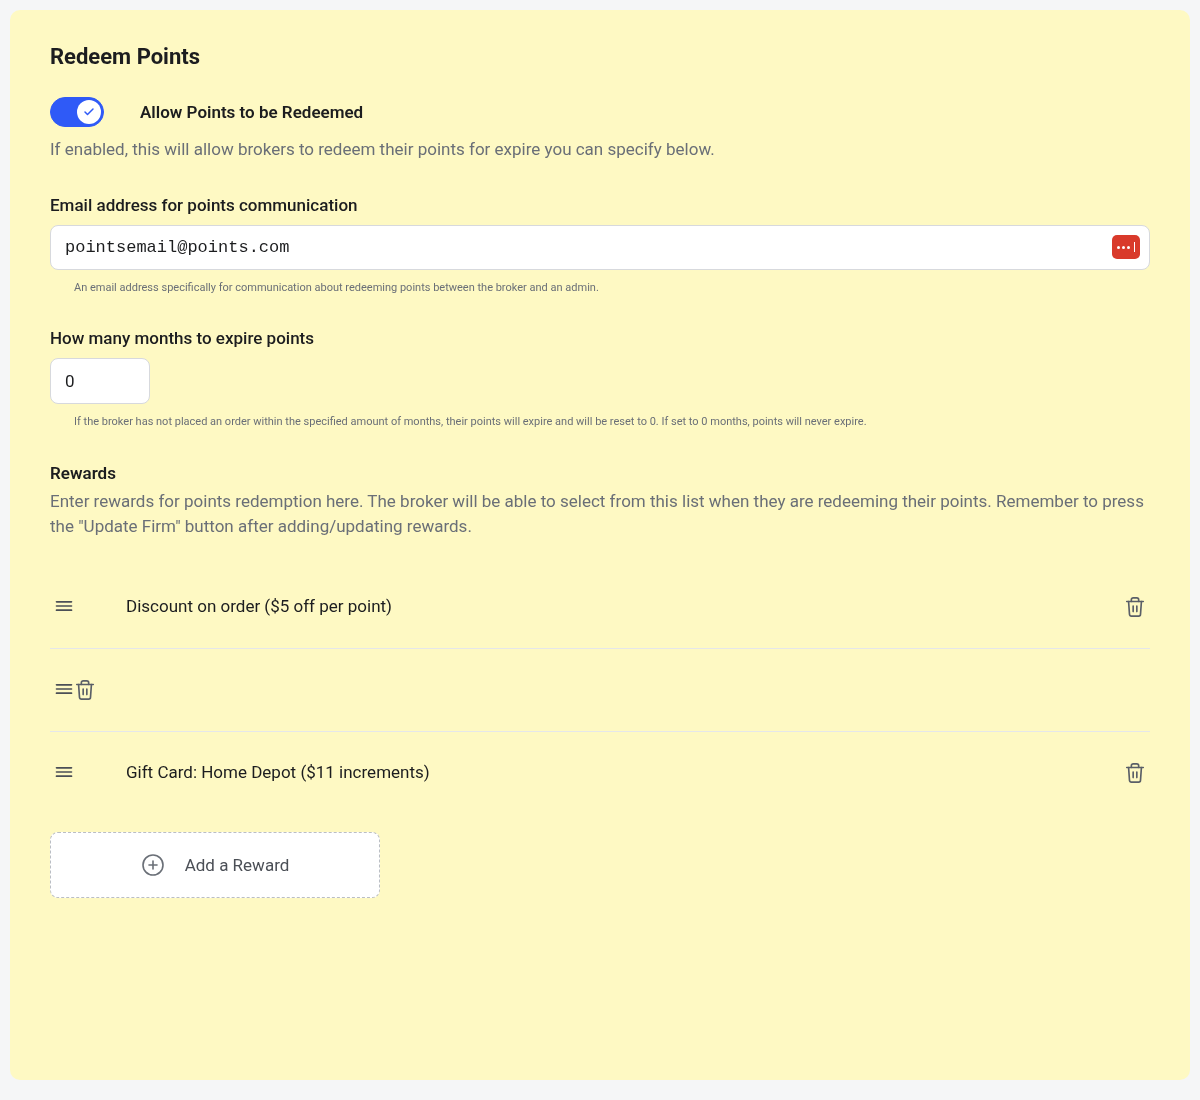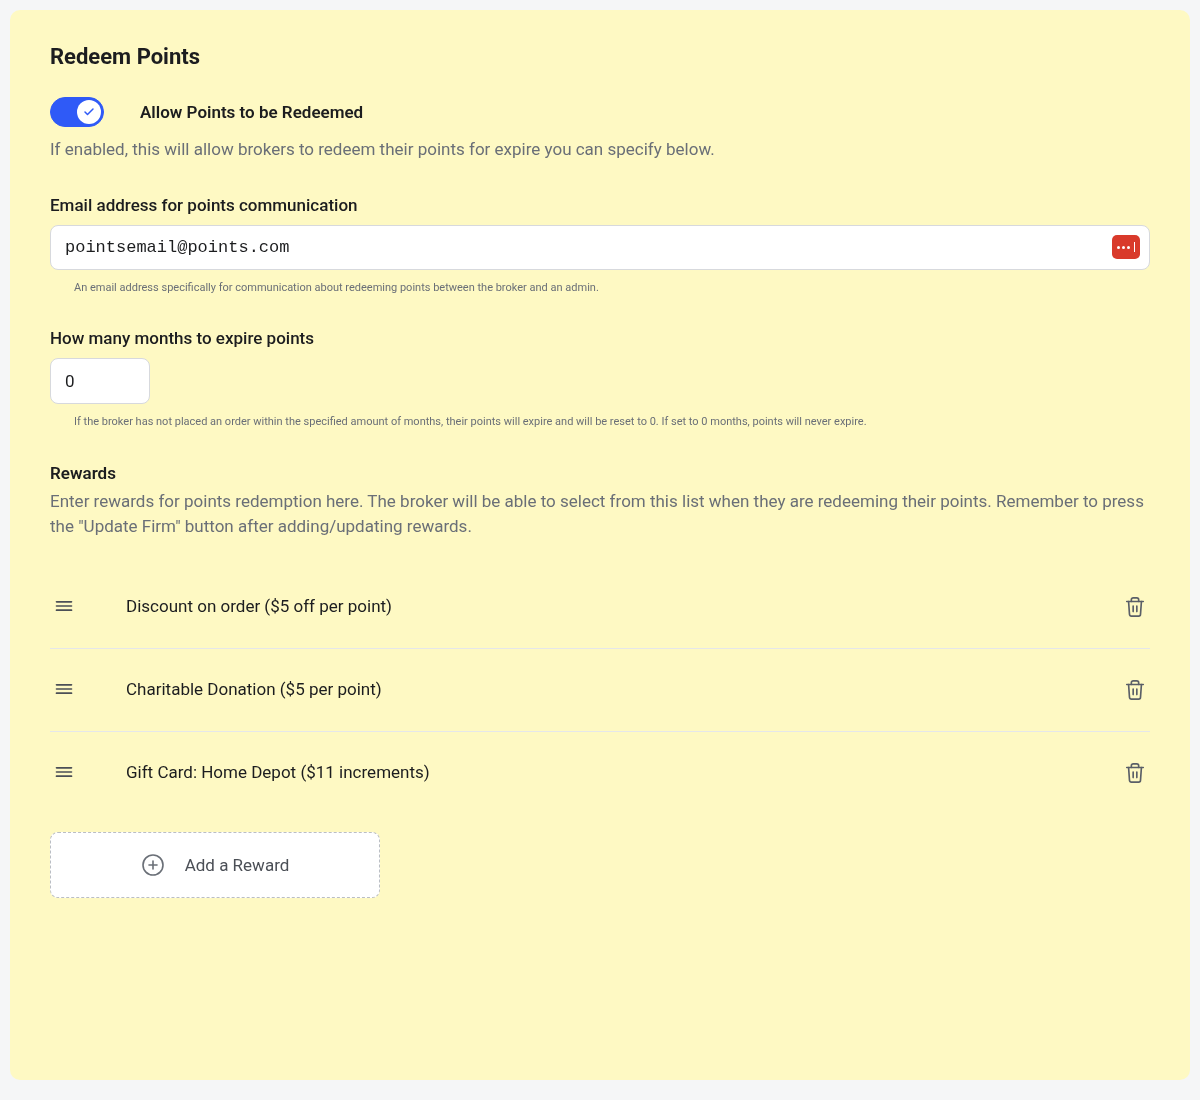--- a/index.html
+++ b/index.html
@@ -279,21 +279,20 @@
       </div>
 
       <div class="reward-row">
         <div class="drag-handle">
           <svg viewBox="0 0 24 24" fill="none" stroke="currentColor" stroke-width="2" stroke-linecap="round">
               <line x1="3" y1="7" x2="21" y2="7"></line>
               <line x1="3" y1="12" x2="21" y2="12"></line>
               <line x1="3" y1="17" x2="21" y2="17"></line>
             </svg>
         </div>
-        <div class="reward-label">Charitable Donation ($5 per point)</div>
         <button class="trash-btn">
           <svg viewBox="0 0 24 24" fill="none" stroke="currentColor" stroke-width="1.8" stroke-linecap="round" stroke-linejoin="round">
               <polyline points="3 6 5 6 21 6"></polyline>
               <path d="M19 6l-1 14a2 2 0 0 1-2 2H8a2 2 0 0 1-2-2L5 6"></path>
               <path d="M10 11v6"></path>
               <path d="M14 11v6"></path>
               <path d="M8 6V4a2 2 0 0 1 2-2h4a2 2 0 0 1 2 2v2"></path>
             </svg>
         </button>
       </div>

